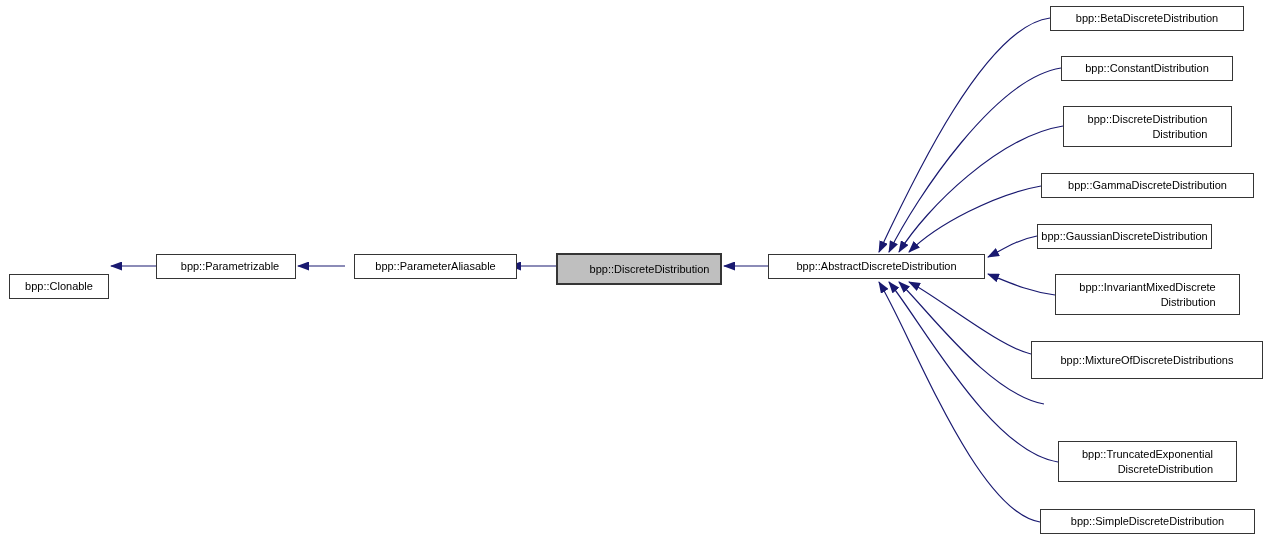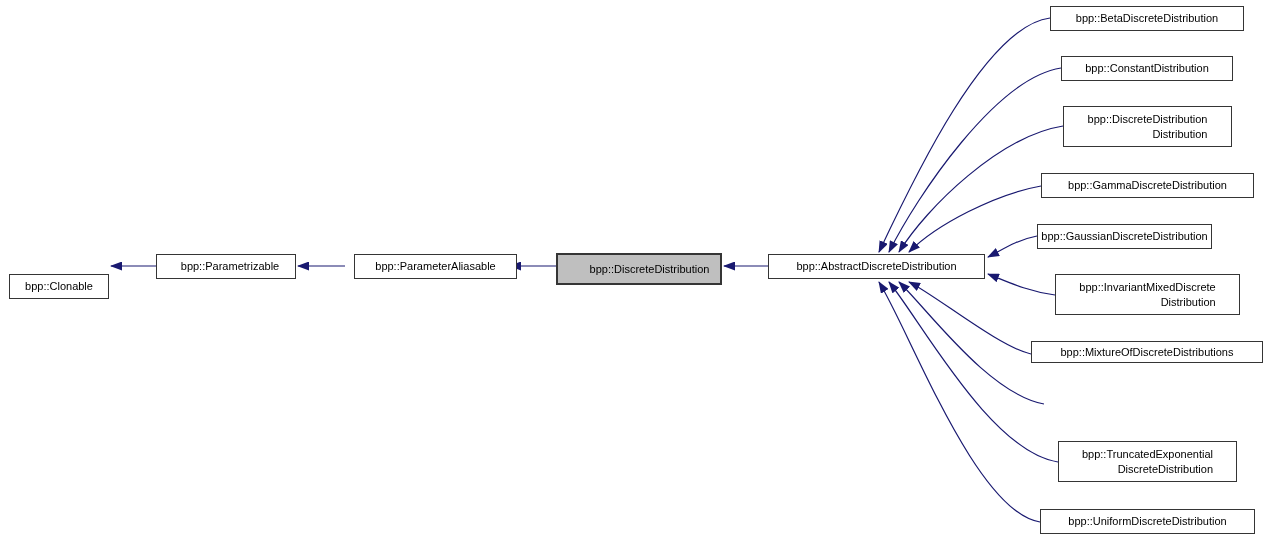--- a/index.html
+++ b/index.html
@@ -56,21 +56,21 @@
   .n-parameteraliasable{ left: 354px;  top: 254px; width: 163px; height: 25px; }
   .n-discrete          { left: 556px;  top: 253px; width: 166px; height: 32px; padding-left: 21px; }
   .n-abstract          { left: 768px;  top: 254px; width: 217px; height: 25px; }
   
   .n-beta        { left: 1050px; top: 6px;   width: 194px; height: 25px; }
   .n-constant    { left: 1061px; top: 56px;  width: 172px; height: 25px; }
   .n-exponential { left: 1063px; top: 106px; width: 169px; height: 41px; }
   .n-gamma       { left: 1041px; top: 173px; width: 213px; height: 25px; }
   .n-gaussian    { left: 1037px; top: 224px; width: 175px; height: 25px; }
   .n-invariant   { left: 1055px; top: 274px; width: 185px; height: 41px; }
-  .n-mixture     { left: 1031px; top: 341px; width: 232px; height: 22px; }
+  .n-mixture     { left: 1031px; top: 341px; width: 232px; height: 38px; }
   .n-simple      { left: 1044px; top: 392px; width: 207px; height: 25px; }
   .n-truncated   { left: 1058px; top: 441px; width: 179px; height: 41px; }
   .n-uniform     { left: 1040px; top: 509px; width: 215px; height: 25px; }
 </style>
 </head>
 <body>
 
 <div id="canvas">
 
   <svg id="edges" viewBox="0 0 1268 541" xmlns="http://www.w3.org/2000/svg">
@@ -107,15 +107,15 @@
   <div class="node n-constant">bpp::ConstantDistribution</div>
   <div class="node n-exponential">bpp::DiscreteDistribution
 Distribution</div>
   <div class="node n-gamma">bpp::GammaDiscreteDistribution</div>
   <div class="node n-gaussian">bpp::GaussianDiscreteDistribution</div>
   <div class="node n-invariant">bpp::InvariantMixedDiscrete
 Distribution</div>
   <div class="node n-mixture">bpp::MixtureOfDiscreteDistributions</div>
   <div class="node n-truncated">bpp::TruncatedExponential
 DiscreteDistribution</div>
-  <div class="node n-uniform">bpp::UniformDiscreteDistribution</div>
+  <div class="node n-uniform">bpp::SimpleDiscreteDistribution</div>
 
 </div>
 
 </body></html>

